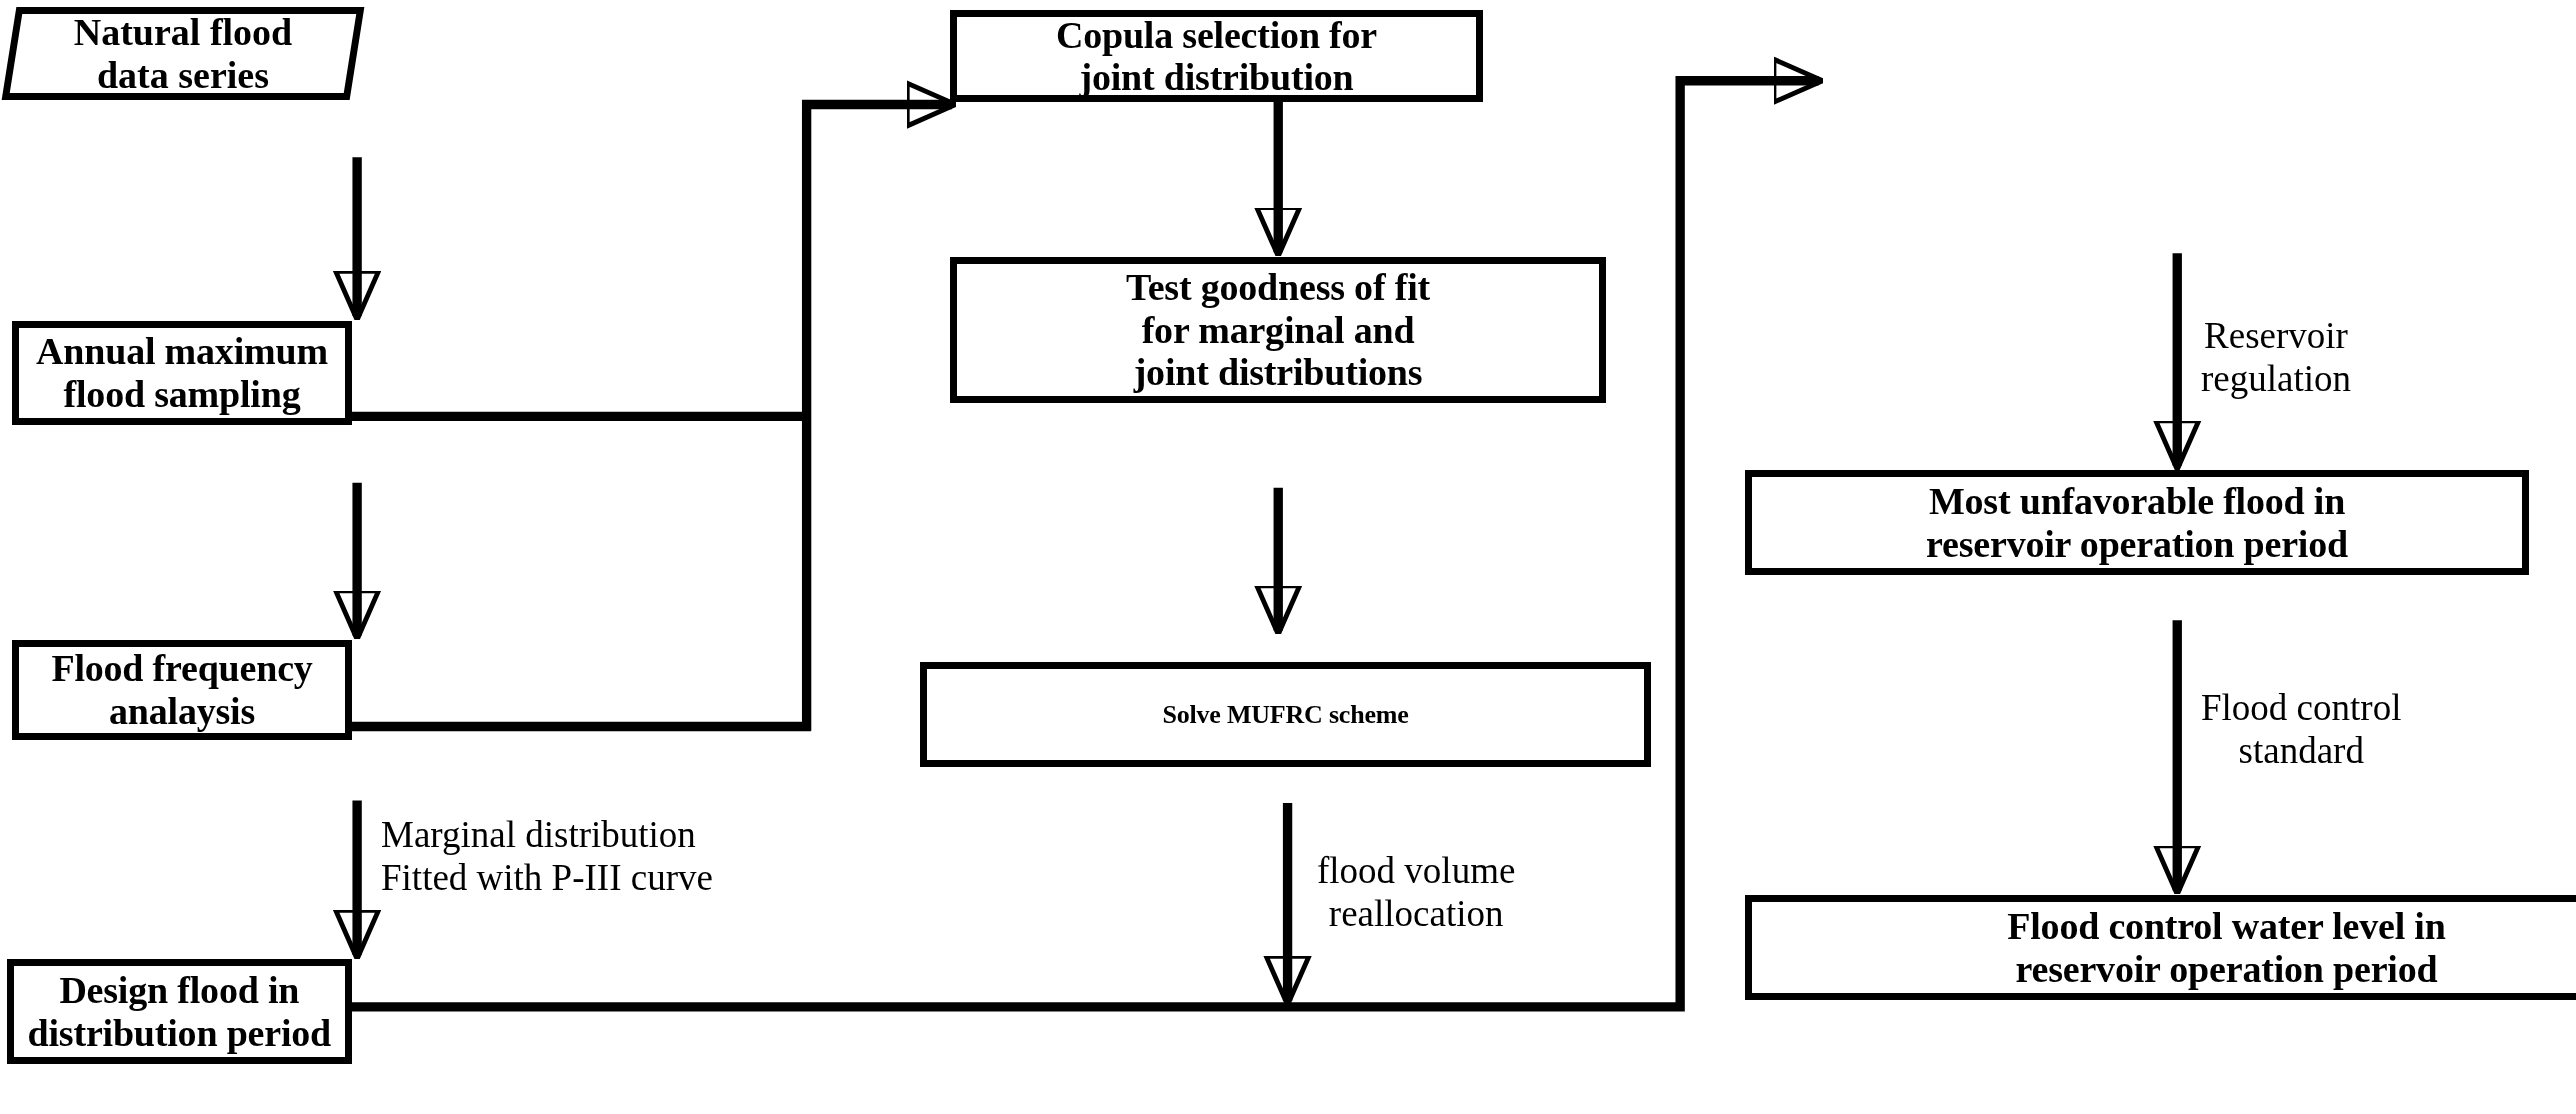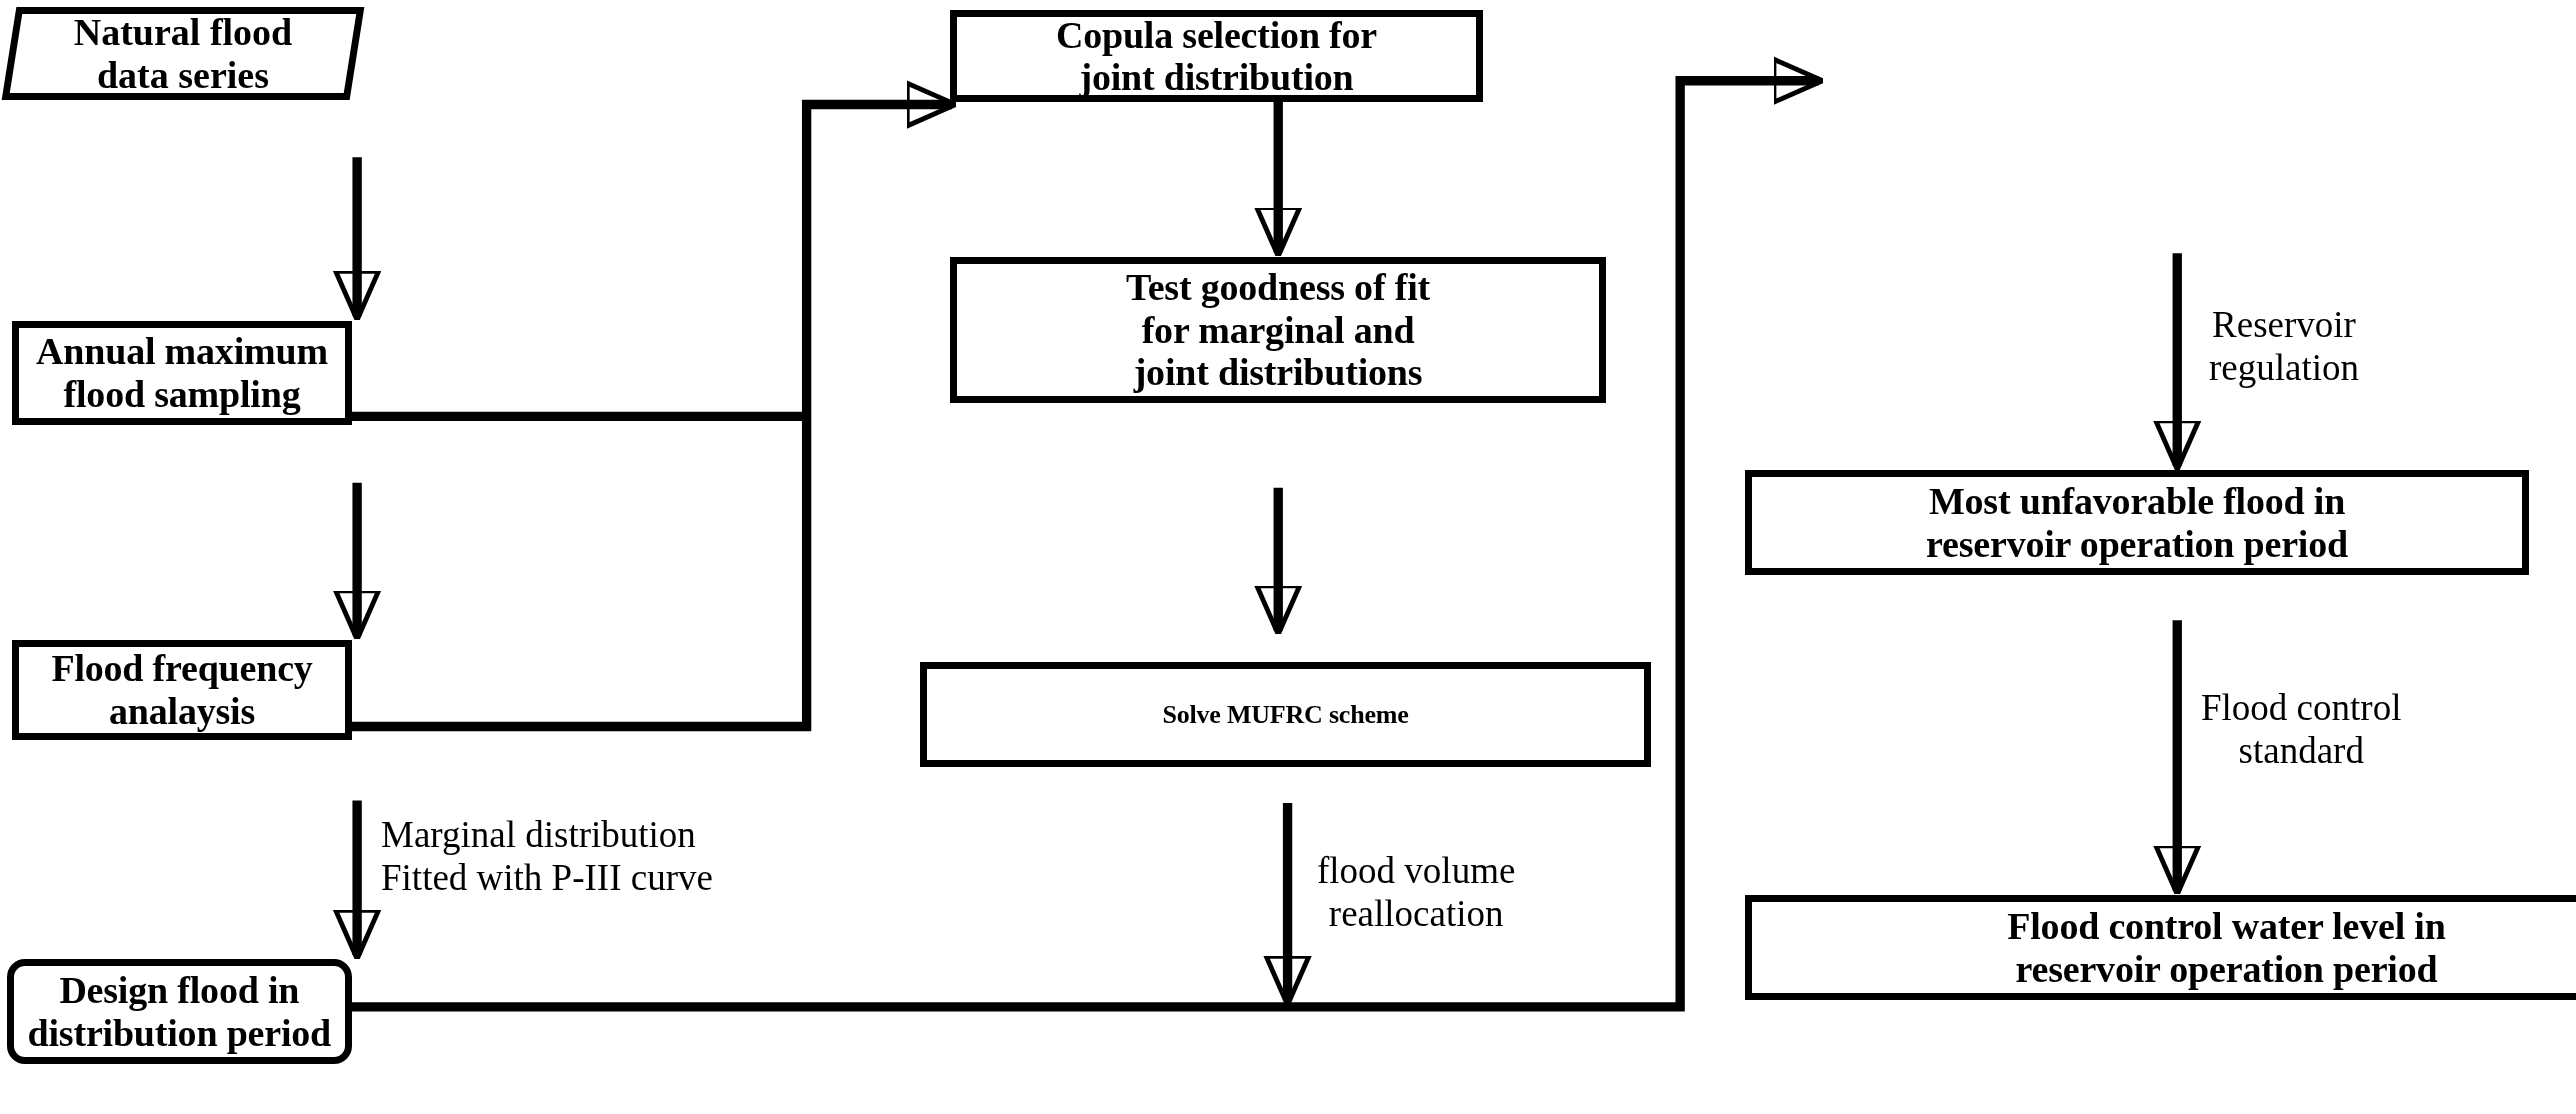--- a/index.html
+++ b/index.html
@@ -140,21 +140,21 @@
     </span>
   </div>
 
   <div class="node" style="left:12px; top:640px; width:340px; height:100px; font-size:38px;">
     <span class="lines">
       <span class="ln">Flood frequency</span>
       <span class="ln">analaysis</span>
     </span>
   </div>
 
-  <div class="node" style="left:6.8px; top:959px; width:345px; height:105px; font-size:38px;border-radius:18px;">
+  <div class="node" style="left:6.8px; top:959px; width:345px; height:105px; font-size:38px;">
     <span class="lines">
       <span class="ln">Design flood  in</span>
       <span class="ln">distribution period</span>
     </span>
   </div>
 
   <div class="node" style="left:950px; top:10.2px; width:533px; height:92px; font-size:38px;">
     <span class="lines">
       <span class="ln">Copula selection for</span>
       <span class="ln">joint distribution</span>
@@ -193,21 +193,21 @@
   <div class="edge-label" style="left:381px; top:814px; font-size:37px;">
     <span class="ln">Marginal distribution</span>
     <span class="ln">Fitted with P-III  curve</span>
   </div>
 
   <div class="edge-label center" style="left:1309px; top:850px; font-size:37px;margin-left:8px;">
     <span class="ln">flood  volume</span>
     <span class="ln">reallocation</span>
   </div>
 
-  <div class="edge-label center" style="left:2201px; top:304px; font-size:37px;margin-left:8px;">
+  <div class="edge-label center" style="left:2201px; top:315px; font-size:37px;">
     <span class="ln">Reservoir</span>
     <span class="ln">regulation</span>
   </div>
 
   <div class="edge-label center" style="left:2201px; top:687px; font-size:37px;">
     <span class="ln">Flood control</span>
     <span class="ln">standard</span>
   </div>
 
 </div>

